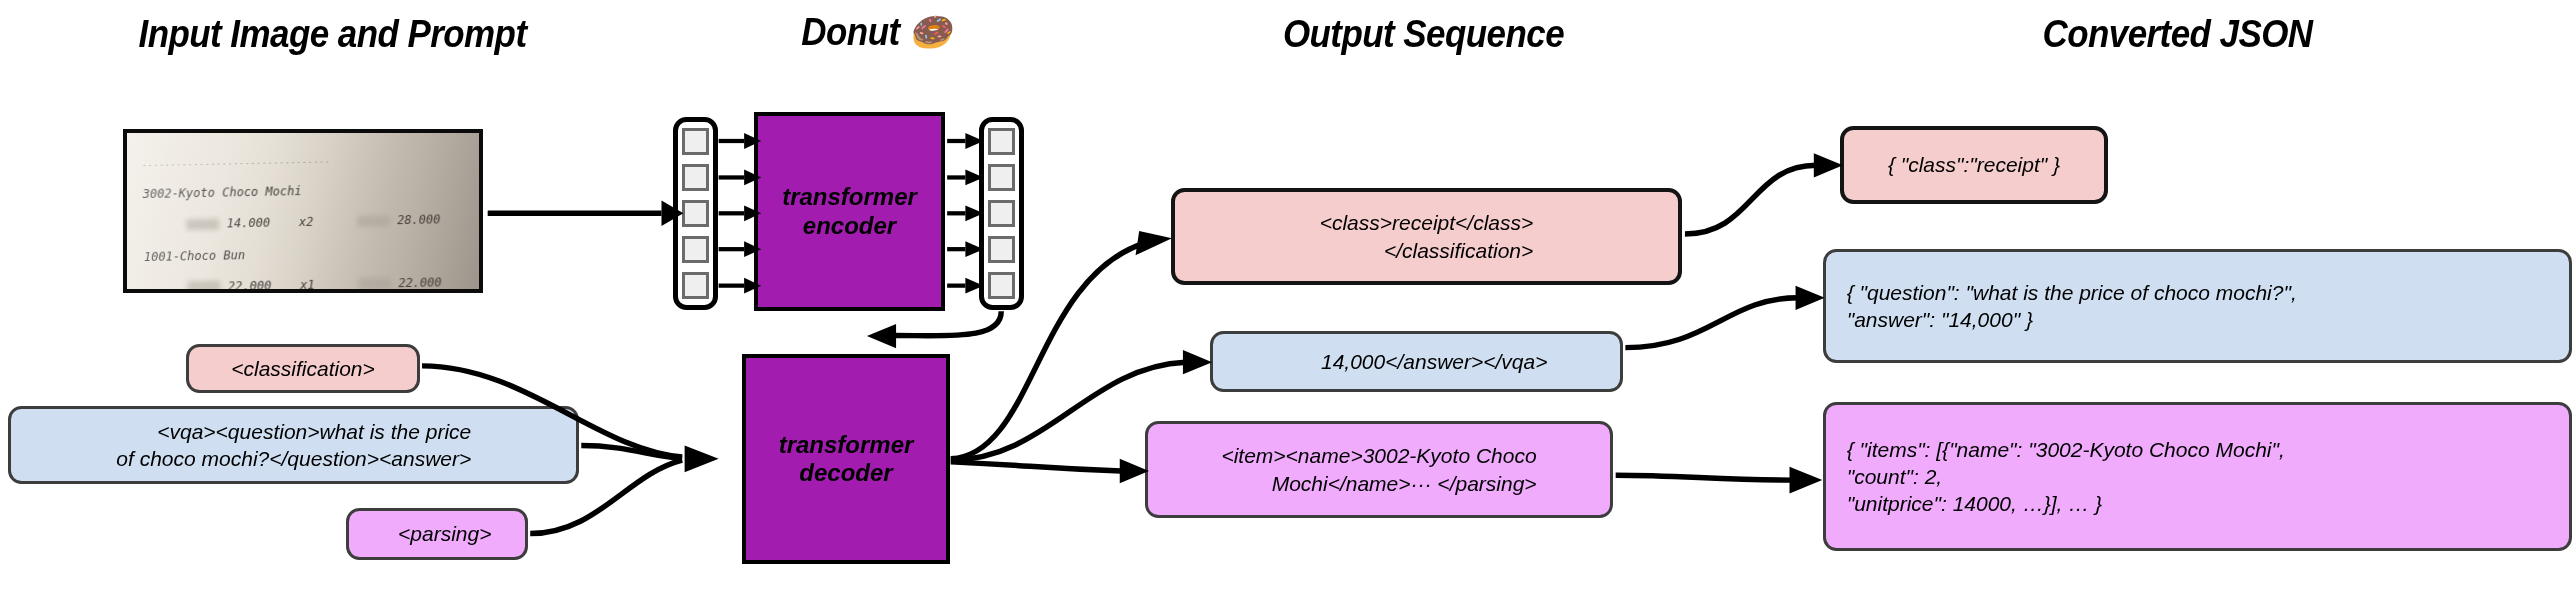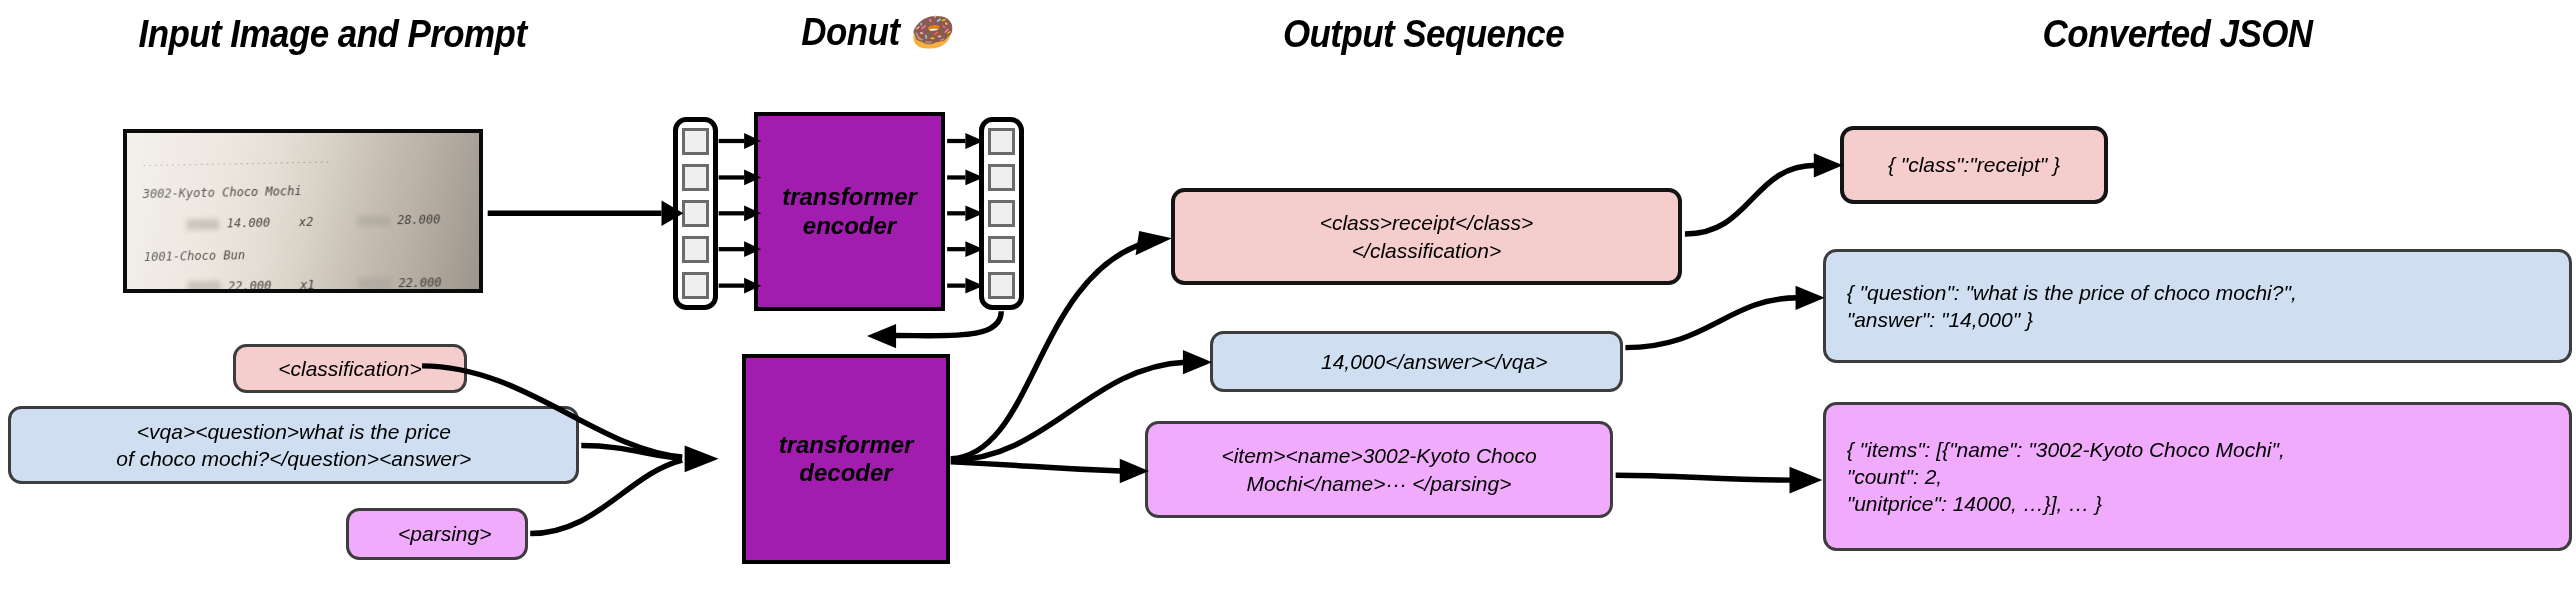--- a/index.html
+++ b/index.html
@@ -90,21 +90,21 @@
     box-sizing:border-box;
   }
 
   
   .pill{
     position:absolute;
     box-sizing:border-box;
     border-radius:13.4px;
     border:3.6px solid #3d3d3d;
     display:flex;align-items:center;justify-content:center;
-    text-align:center;
+    text-align:right;
     color:#000;
     font-size:21px;
     line-height:1.30;
     padding:3.6px 8.5px;
   }
   .pill.pink{background:#f5cdcd;}
   .pill.blue{background:#cfdff1;}
   .pill.green{background:#f0abfc;}
   .pill.thickdark{border-color:#141414;border-width:4.3px;}
   .pill .txt{display:block;white-space:pre-line;}
@@ -160,21 +160,21 @@
     <div class="patch"></div>
     <div class="patch"></div>
     <div class="patch"></div>
   </div>
 
   <div class="tblock" style="left:741px;top:354px;width:208px;height:210px;">
     <span style="white-space:pre-line;">transformer
 decoder</span>
   </div>
 
-  <div class="pill pink" style="left:185px;top:344px;width:234px;height:49px;margin-left:47px;">
+  <div class="pill pink" style="left:185px;top:344px;width:234px;height:49px;">
     <span class="txt">&lt;classification&gt;</span>
   </div>
 
   <div class="pill blue" style="left:7.3px;top:406px;width:571px;height:78px;">
     <span class="txt">&lt;vqa&gt;&lt;question&gt;what is the price
 of choco mochi?&lt;/question&gt;&lt;answer&gt;</span>
   </div>
 
   <div class="pill green" style="left:345px;top:508px;width:182px;height:52px;padding-left:24px;">
     <span class="txt">&lt;parsing&gt;</span>

